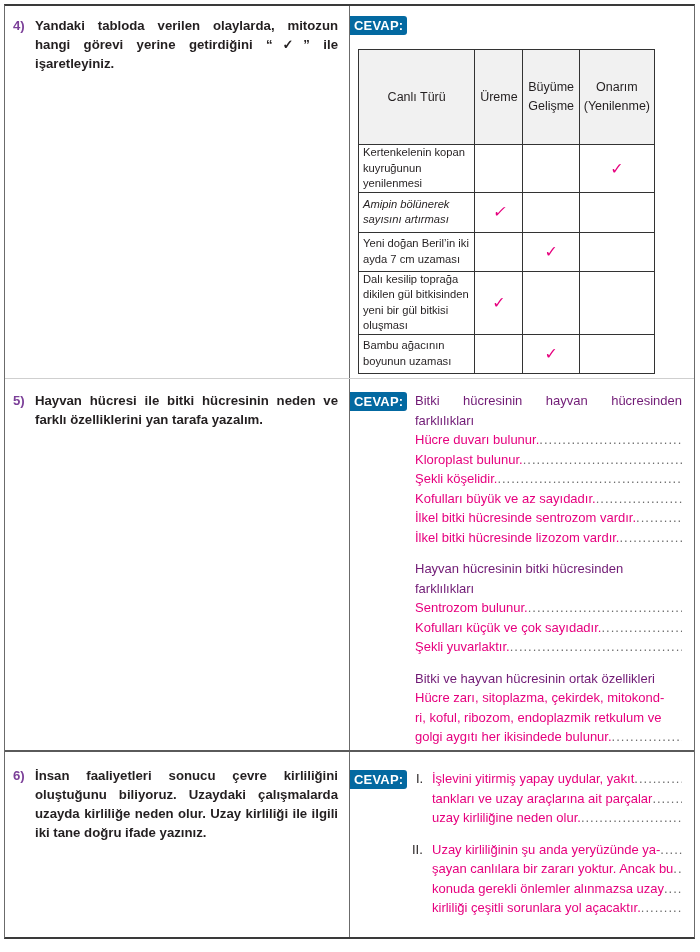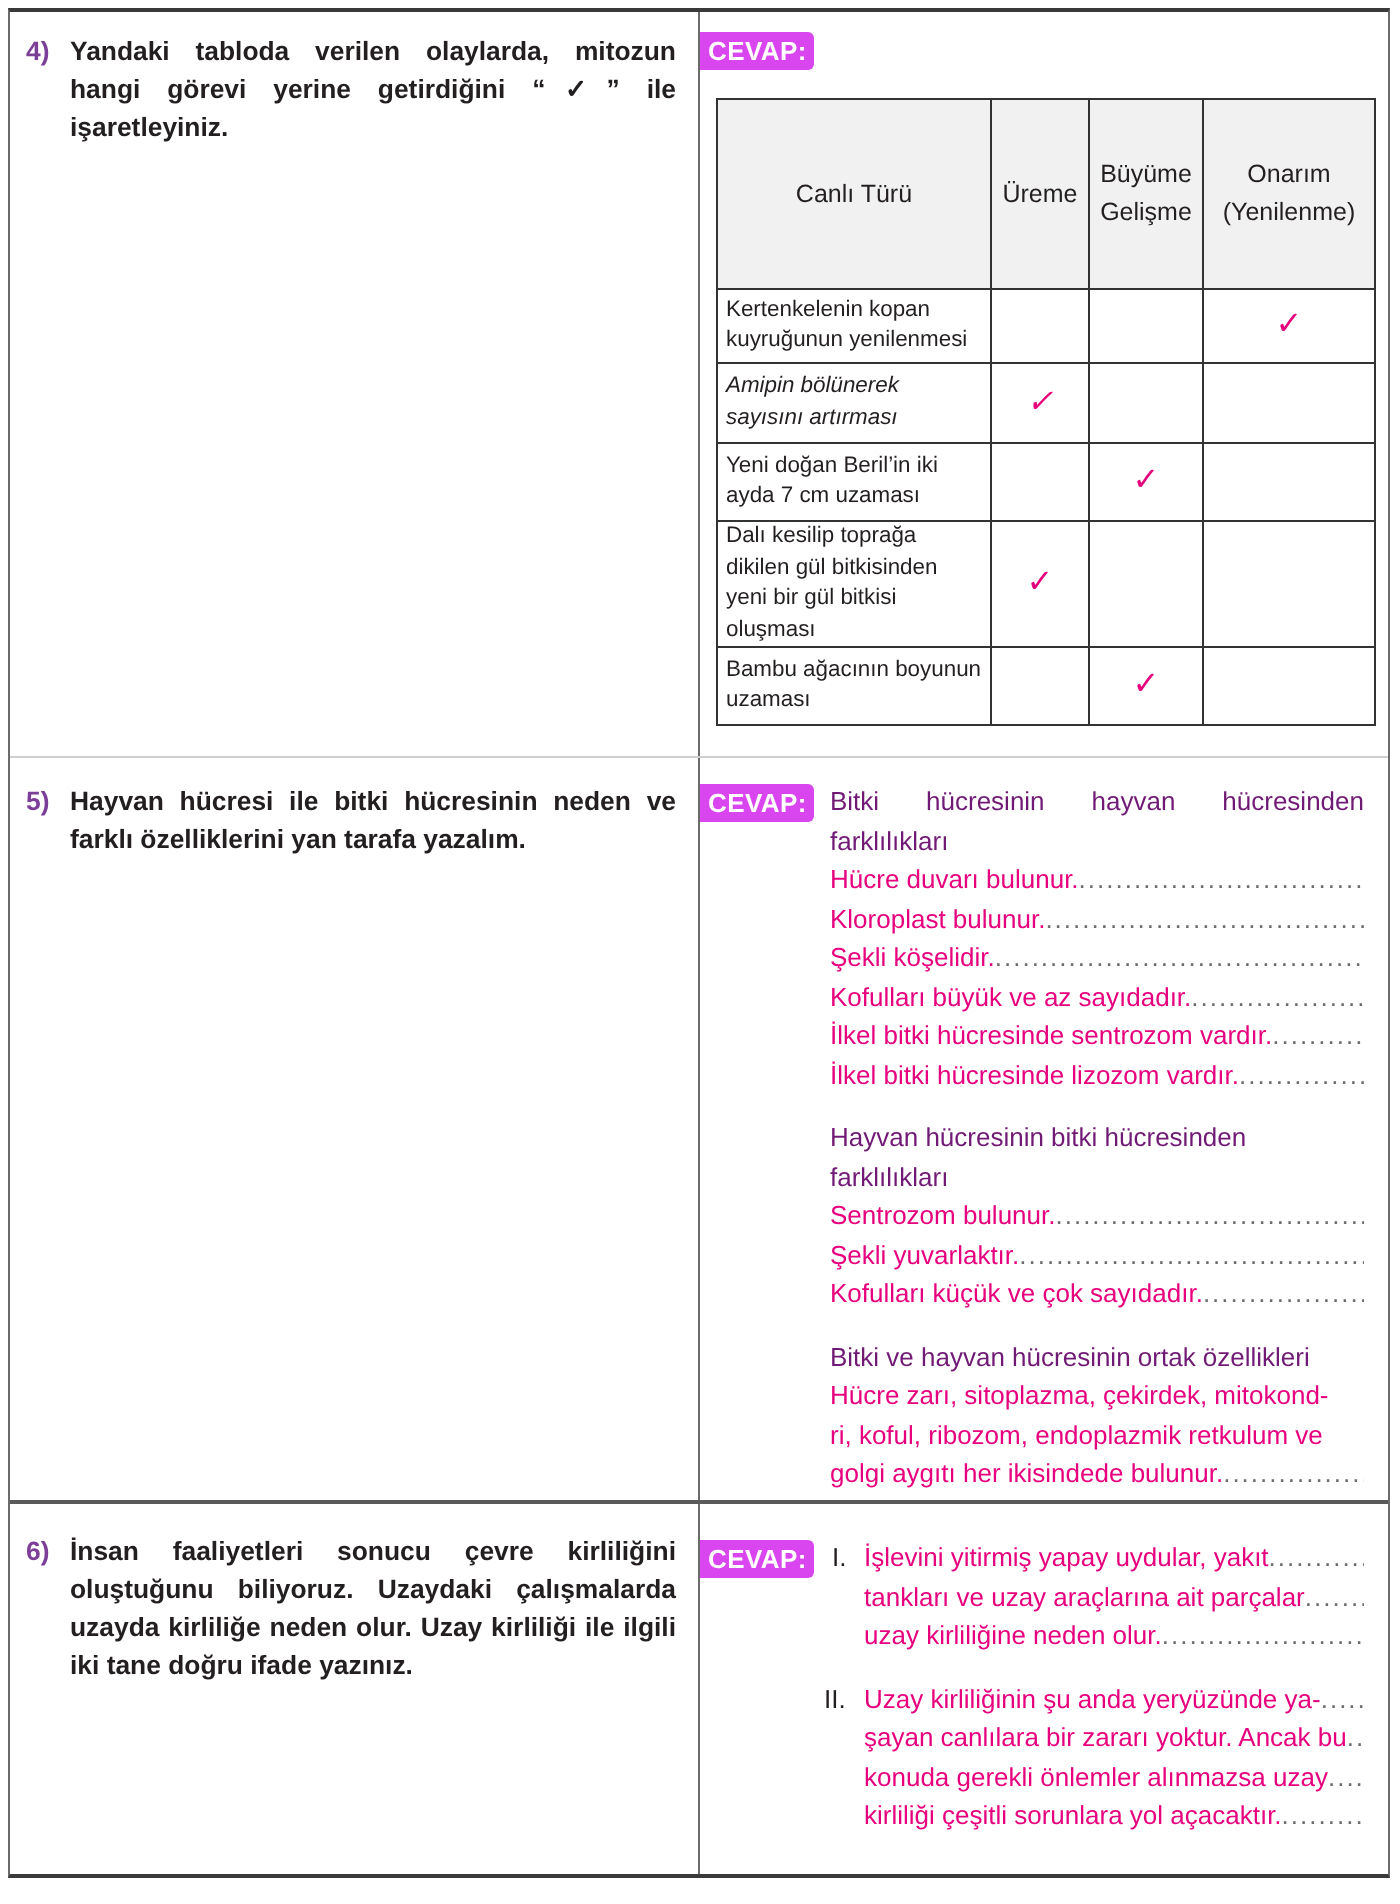--- a/index.html
+++ b/index.html
@@ -5,22 +5,22 @@
   html, body { margin: 0; padding: 0; background: #ffffff; }
   body { width: 700px; height: 952px; position: relative; font-family: "Liberation Sans", sans-serif; color: #231f20; overflow: hidden; }
   .sheet { position: absolute; left: 4px; top: 4px; width: 691px; height: 935px; border-top: 2px solid #3a3a3a; border-bottom: 2px solid #3a3a3a; border-left: 1px solid #6b6b6b; border-right: 1px solid #6b6b6b; box-sizing: border-box; }
   .row { position: absolute; left: 0; right: 0; border-top: 1px solid #cfcfcf; }
   .row.first { border-top: none; }
   .col-left { position: absolute; left: 0; top: 0; bottom: 0; width: 345px; border-right: 1px solid #6b6b6b; box-sizing: border-box; }
   .col-right { position: absolute; left: 345px; top: 0; bottom: 0; right: 0; }
   .q { position: absolute; left: 8px; top: 10px; width: 325px; font-weight: bold; font-size: 13.2px; line-height: 19px; text-align: justify; }
   .q .num { color: #7b3f98; position: absolute; left: 0; top: 0; }
   .q .txt { display: block; margin-left: 22px; }
-  .cevap { display: inline-block; background: #d946ef; color: #fff; font-weight: bold; font-size: 13px; padding: 1px 4px 1px 4px; border-radius: 0 3px 3px 0; line-height: 17px; letter-spacing: 0.2px; }
-  table.t { border-collapse: collapse; position: absolute; left: 8px; top: 43px; width: 330px; font-size: 11.2px; line-height: 15.5px; color: #231f20; }
+  .cevap { display: inline-block; background: #0369a1; color: #fff; font-weight: bold; font-size: 13px; padding: 1px 4px 1px 4px; border-radius: 0 3px 3px 0; line-height: 17px; letter-spacing: 0.2px; }
+  table.t { border-collapse: collapse; position: absolute; left: 8px; top: 43px; width: 297px; font-size: 11.2px; line-height: 15.5px; color: #231f20; }
   table.t td, table.t th { border: 1px solid #333; padding: 0 4px; vertical-align: middle; }
   table.t th { background: #f1f1f1; font-weight: normal; font-size: 12.5px; text-align: center; height: 94px; line-height: 19px; }
   table.t td.chk { text-align: center; color: #e6007e; font-size: 16px; }
   .pink { color: #e6007e; }
   .ans { position: absolute; font-size: 13px; line-height: 19.5px; }
   .dl { display: flex; white-space: nowrap; }
   .dl .lead { flex: 1; overflow: hidden; color: #6d6d6d; }
   .dl .lead::after { content: "................................................................................................................................................"; letter-spacing: 1px; }
   .heading { color: #701a75; }
 </style>
@@ -125,25 +125,25 @@
             </div>
           </div>
         <div style="height:12px;"></div>
         <div class="heading">Hayvan hücresinin bitki hücresinden farklılıkları</div>
         <div id="animal-list">
             <div class="dl">
               <span class="pink">Sentrozom bulunur.</span>
               <span class="lead"></span>
             </div>
             <div class="dl">
+              <span class="pink">Kofulları küçük ve çok sayıdadır.</span>
+              <span class="lead"></span>
+            </div>
+            <div class="dl">
               <span class="pink">Şekli yuvarlaktır.</span>
-              <span class="lead"></span>
-            </div>
-            <div class="dl">
-              <span class="pink">Kofulları küçük ve çok sayıdadır.</span>
               <span class="lead"></span>
             </div>
           </div>
         <div style="height:12px;"></div>
         <div class="heading">Bitki ve hayvan hücresinin ortak özellikleri</div>
         <div id="common-list">
             <div class="pink" style="white-space: nowrap;">Hücre zarı, sitoplazma, çekirdek, mitokond-</div>
             <div class="pink" style="white-space: nowrap;">ri, koful, ribozom, endoplazmik retkulum ve</div>
             <div class="dl">
               <span class="pink">golgi aygıtı her ikisindede bulunur.</span>

